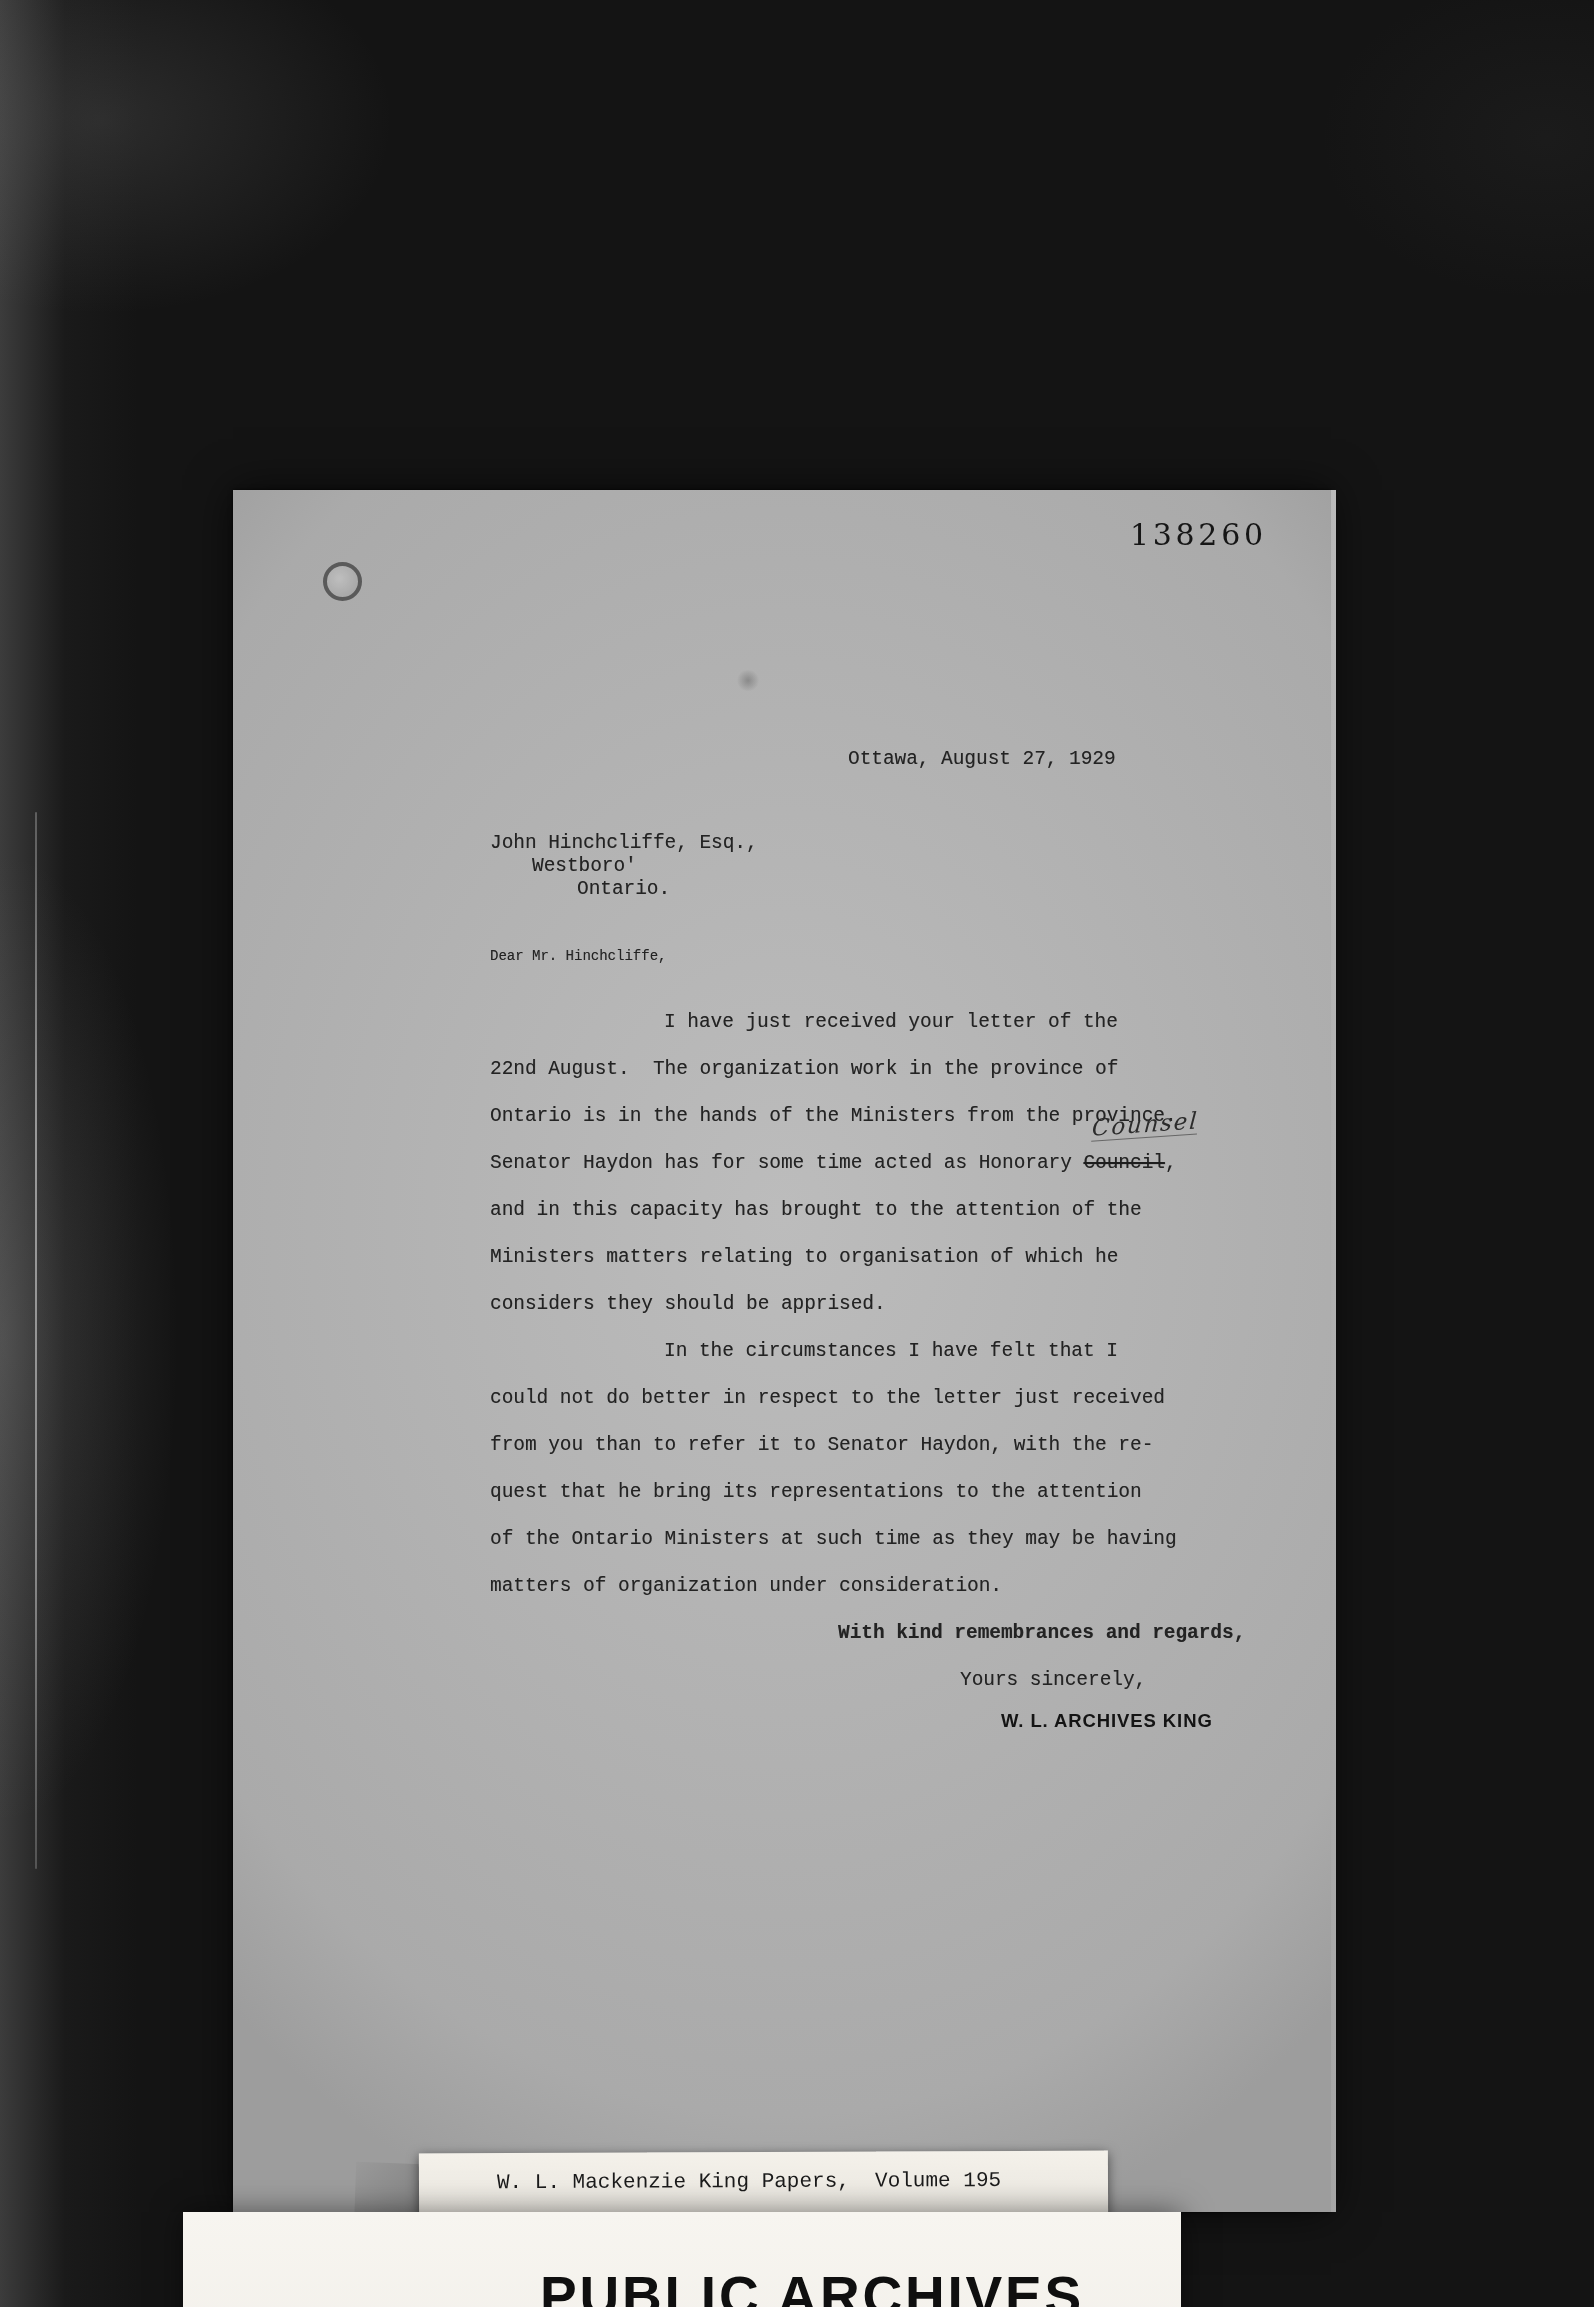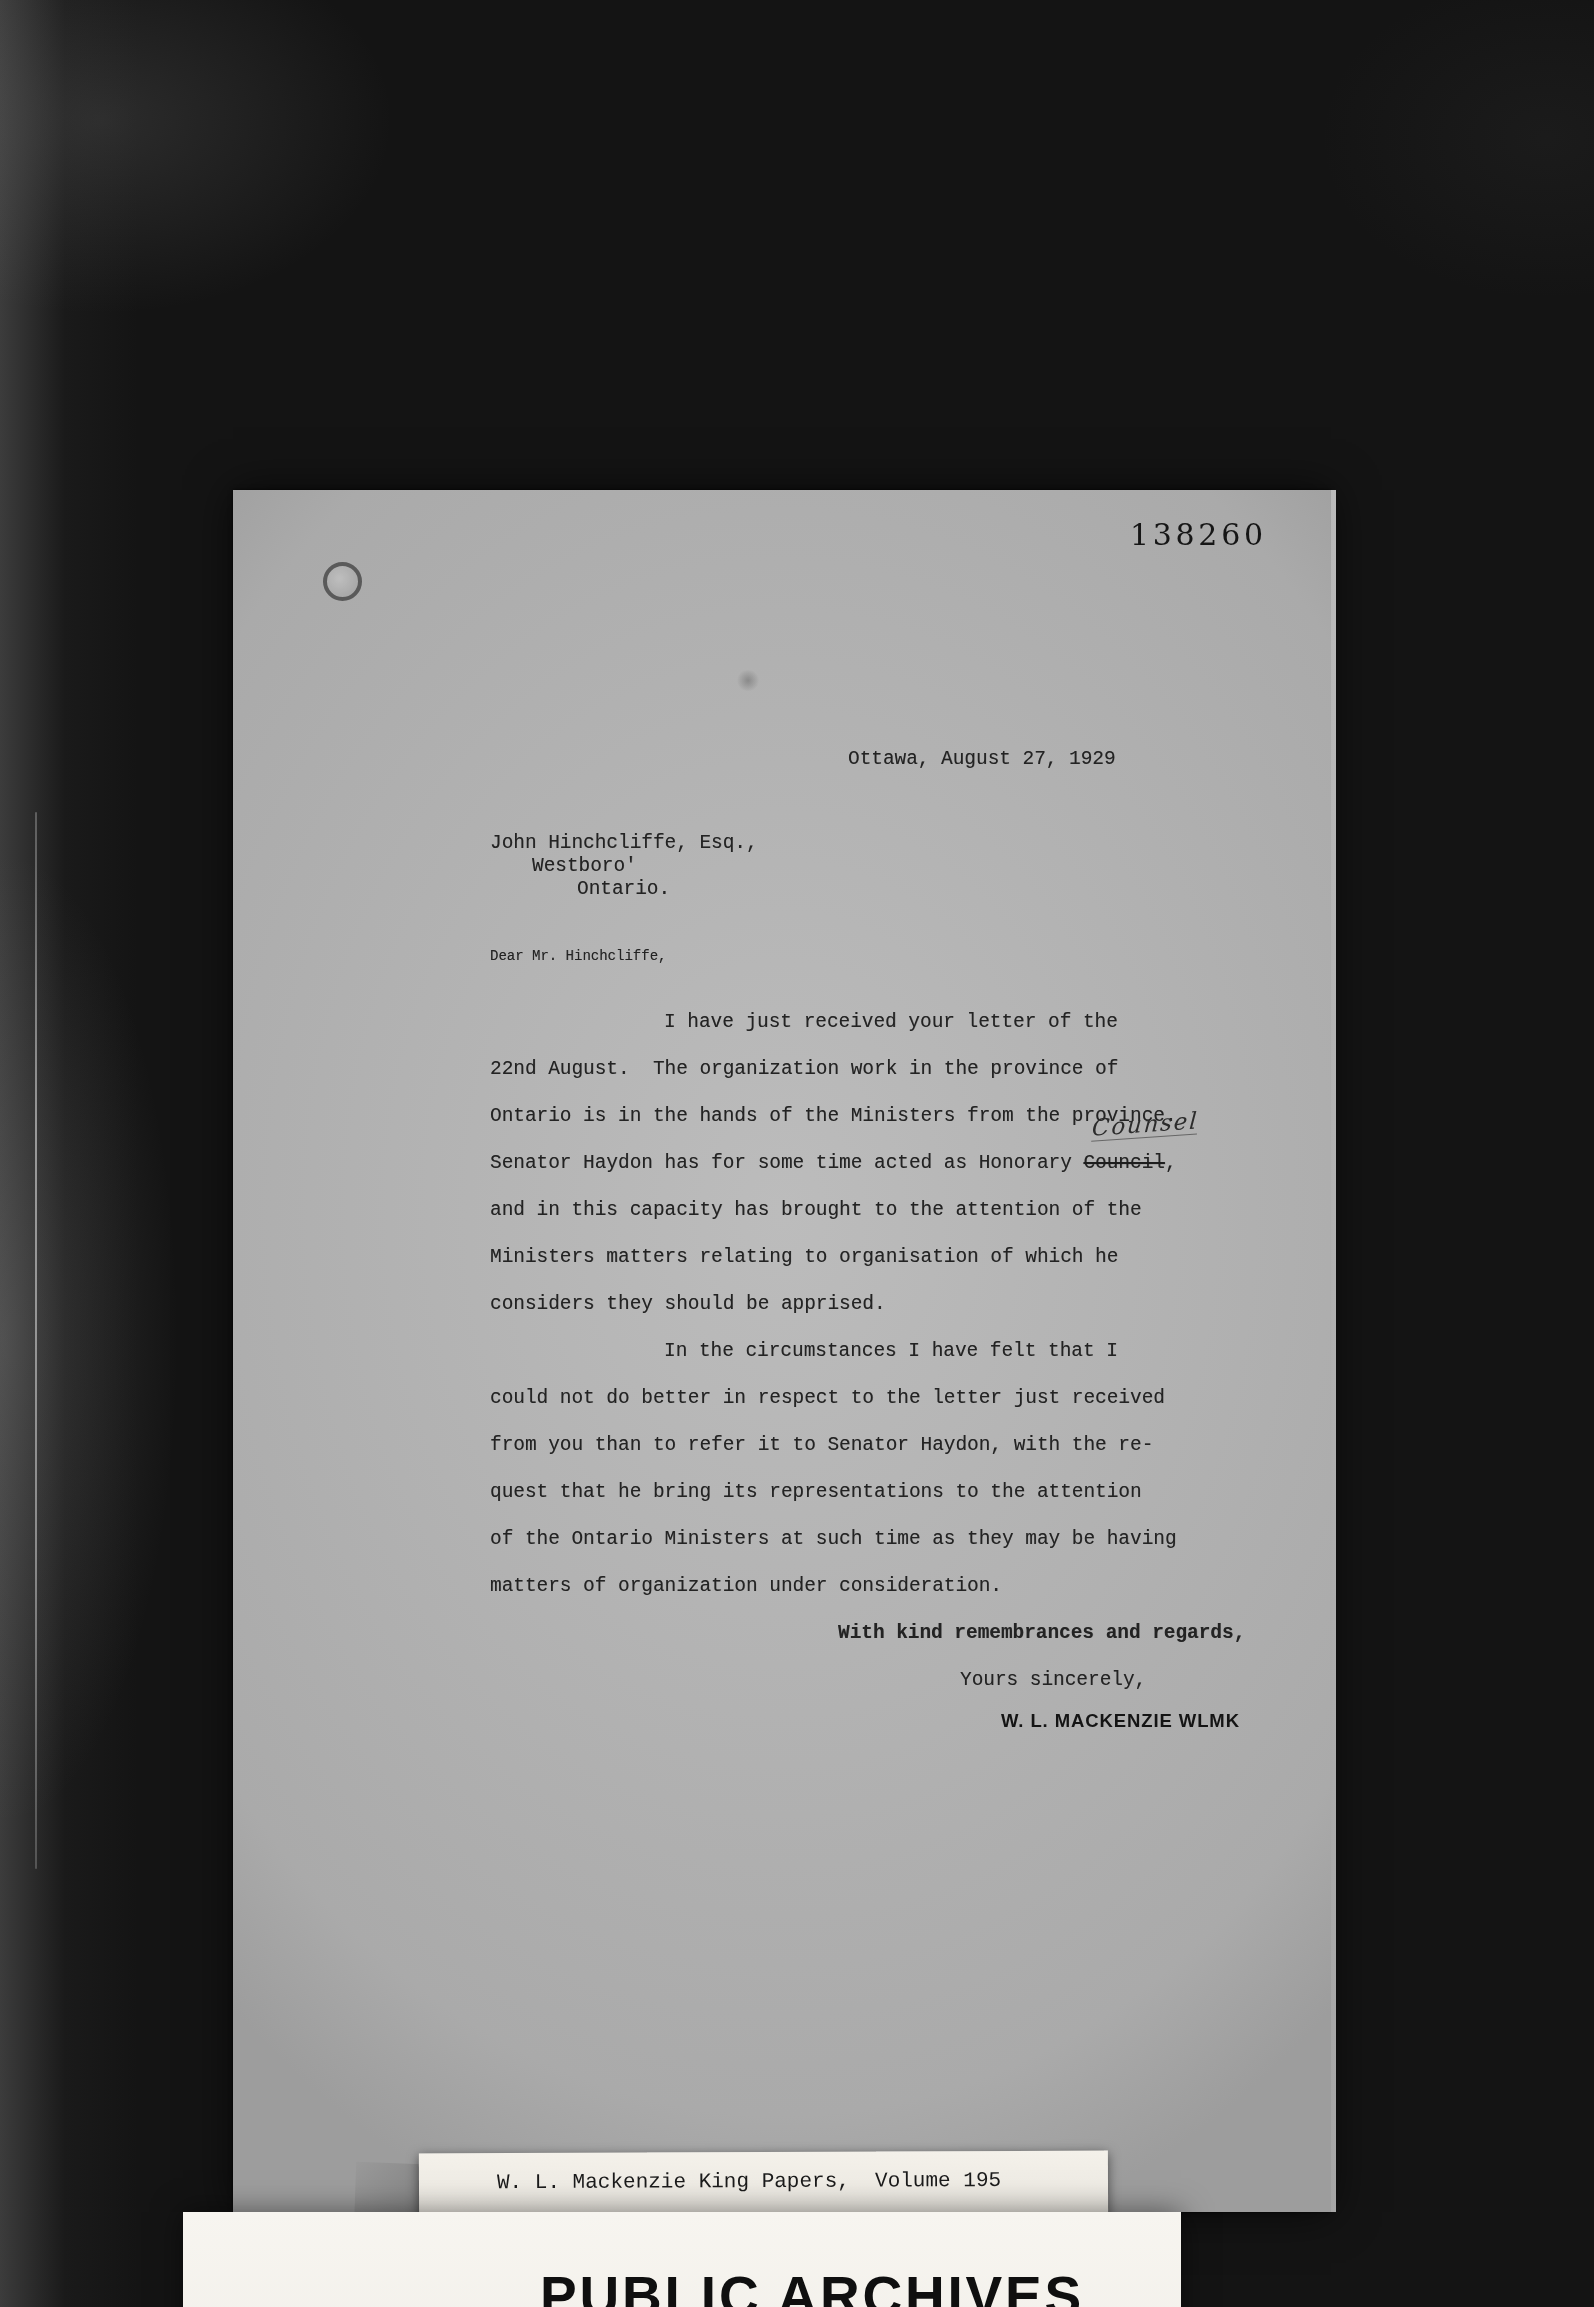--- a/index.html
+++ b/index.html
@@ -154,21 +154,21 @@
 could not do better in respect to the letter just received
 from you than to refer it to Senator Haydon, with the re-
 quest that he bring its representations to the attention
 of the Ontario Ministers at such time as they may be having
 matters of organization under consideration.</p>
 
       <p class="closing-line">With kind remembrances and regards,</p>
 
       <p class="valediction">Yours sincerely,</p>
 
-      <p class="signature-stamp">W. L. MACKENZIE WLMK</p>
+      <p class="signature-stamp">W. L. ARCHIVES KING</p>
 
     </div>
   </div>
 
   <div class="torn-bit"></div>
 
   <div class="volume-strip">
     <div class="volume-label">W. L. Mackenzie King Papers,  Volume 195</div>
   </div>
 

